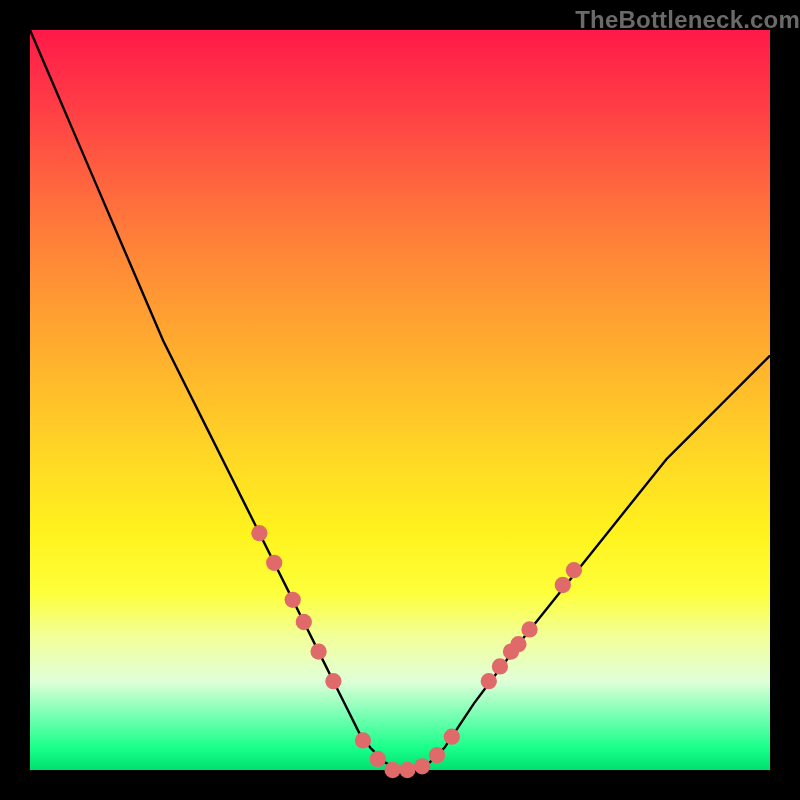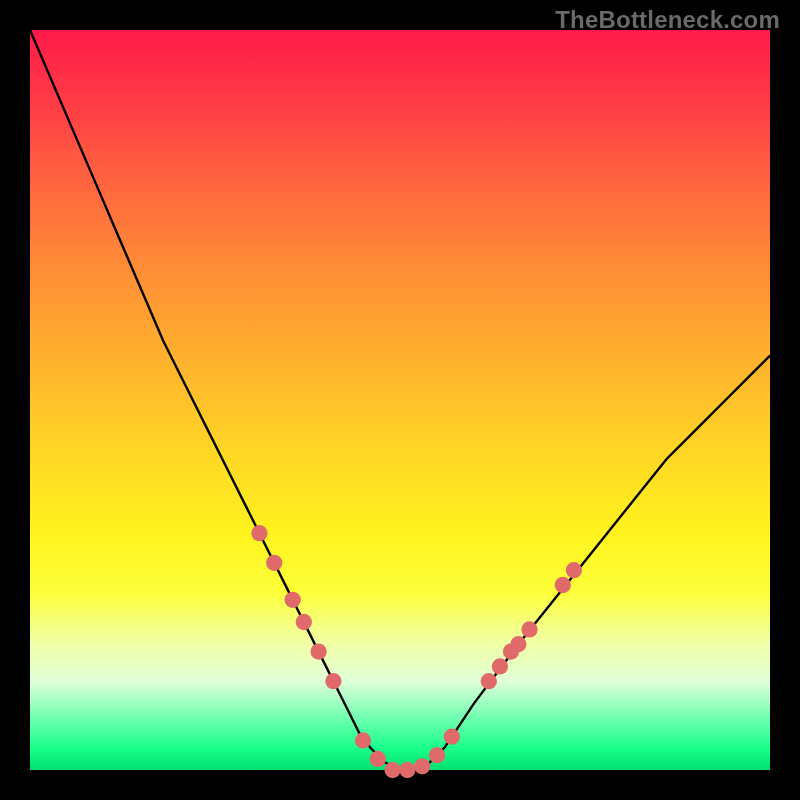--- a/index.html
+++ b/index.html
@@ -36,21 +36,21 @@
       #f2ff9a 82%,
       #e0ffd8 88%,
       #6fffb0 93%,
       #1aff8a 97%,
       #00e070 100%
     );
   }
   .watermark {
     position: absolute;
     top: 6px;
-    right: 20px;
+    right: 0;
     font-family: Arial, Helvetica, sans-serif;
     font-size: 24px;
     font-weight: 600;
     color: #6a6a6a;
     letter-spacing: 0.2px;
     user-select: none;
   }
   svg.overlay {
     position: absolute;
     left: 30px;

